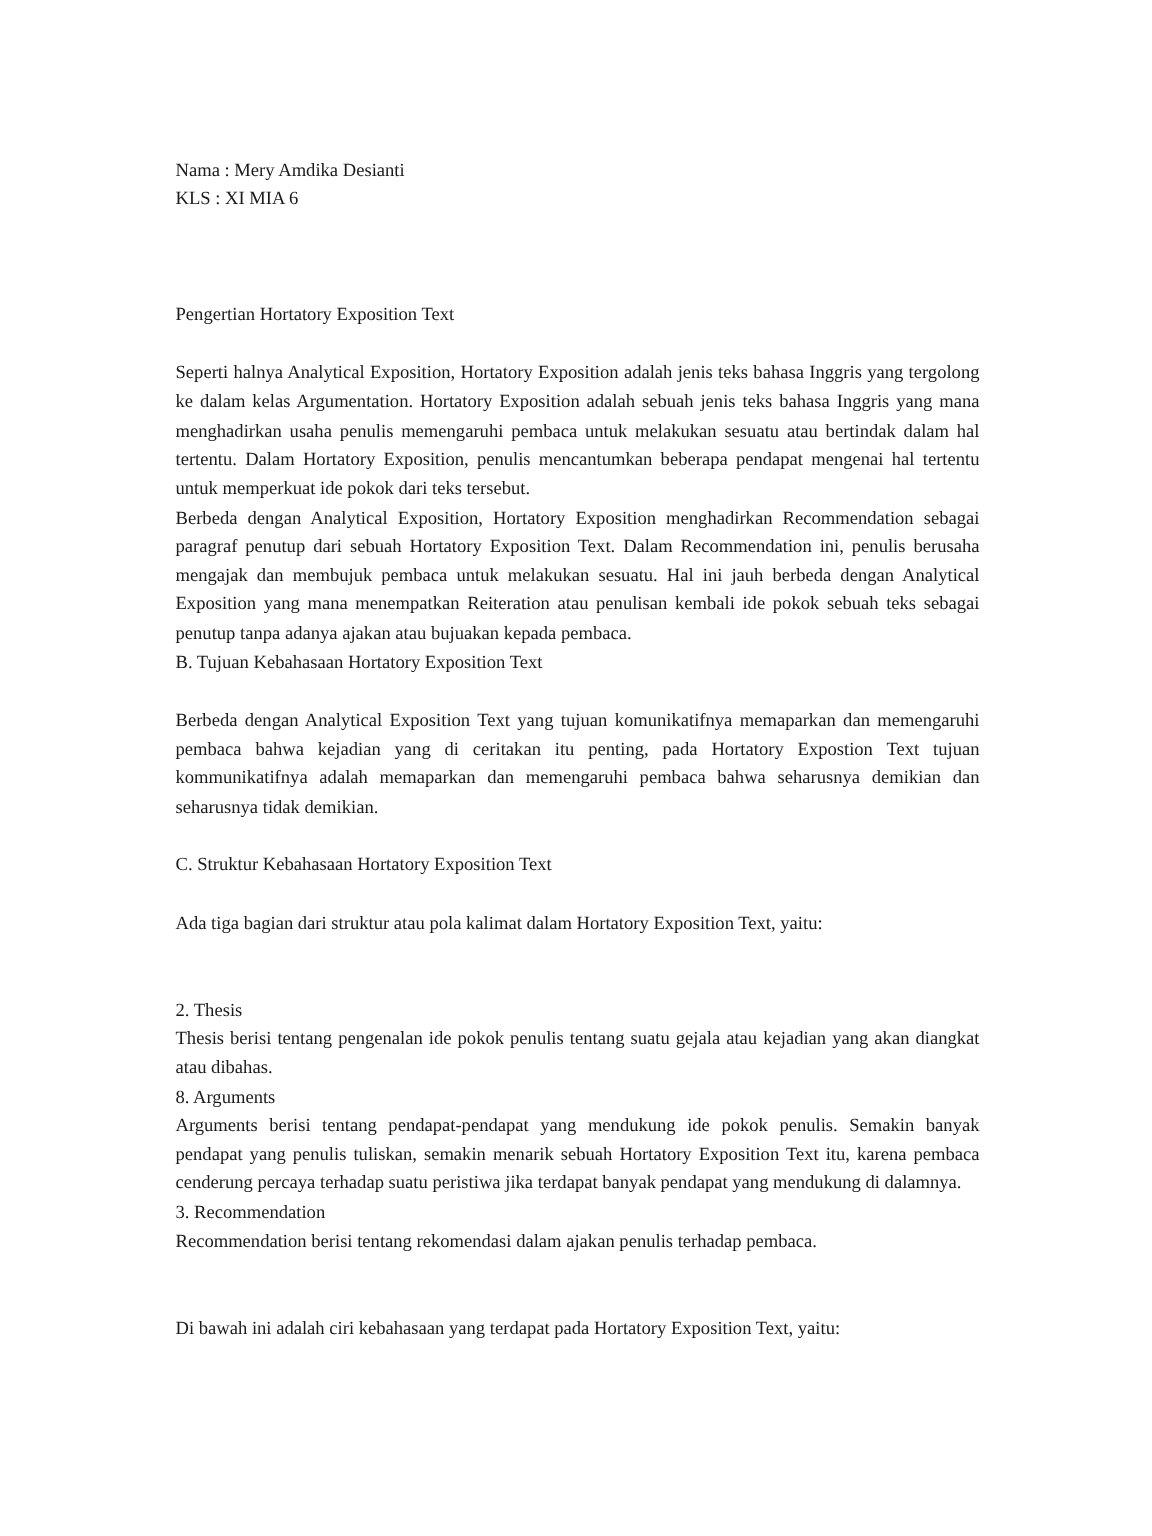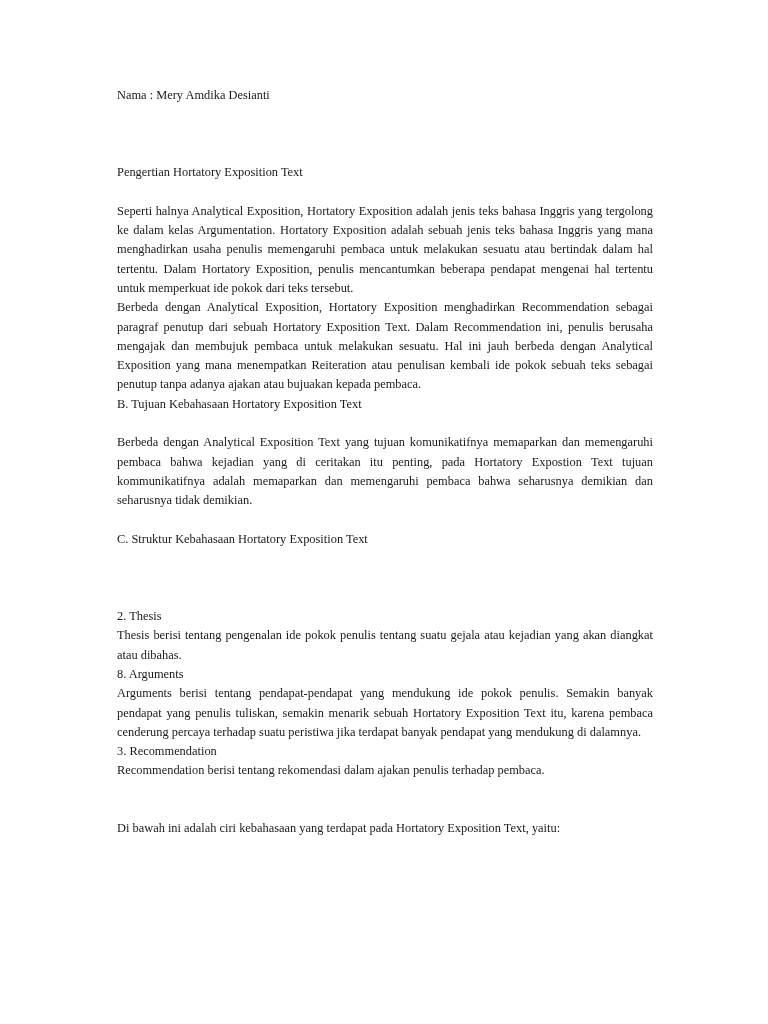--- a/index.html
+++ b/index.html
@@ -12,21 +12,21 @@
       height: 1024px;
       position: relative;
       overflow: hidden;
       font-family: "Liberation Serif", "DejaVu Serif", serif;
       color: #1a1a1a;
       font-size: 12.4px;
     }
     .page {
       position: absolute;
       left: 117px;
-      top: 86px;
+      top: 104px;
       width: 536px;
     }
     .line {
       line-height: 19.3px;
       margin: 0;
       white-space: nowrap;
     }
     .para {
       margin: 0;
       line-height: 19.3px;
@@ -34,35 +34,37 @@
     }
     .gap1 { height: 19.3px; }
     .gap2 { height: 38.6px; }
     .gap3 { height: 57.9px; }
   </style>
 </head>
 <body>
 
 <div class="page">
   <p class="line">Nama : Mery Amdika Desianti</p>
+  <p class="line">KLS : XI MIA 6</p>
 
   <div class="gap3"></div>
 
   <p class="line">Pengertian Hortatory Exposition Text</p>
   <div class="gap1"></div>
   <p class="para">Seperti halnya Analytical Exposition, Hortatory Exposition adalah jenis teks bahasa Inggris yang tergolong ke dalam kelas Argumentation. Hortatory Exposition adalah sebuah jenis teks bahasa Inggris yang mana menghadirkan usaha penulis memengaruhi pembaca untuk melakukan sesuatu atau bertindak dalam hal tertentu. Dalam Hortatory Exposition, penulis mencantumkan beberapa pendapat mengenai hal tertentu untuk memperkuat ide pokok  dari teks tersebut.</p>
   <p class="para">Berbeda dengan Analytical Exposition, Hortatory Exposition menghadirkan Recommendation sebagai paragraf penutup dari sebuah Hortatory Exposition Text. Dalam Recommendation ini, penulis berusaha mengajak dan membujuk pembaca untuk melakukan sesuatu. Hal ini jauh berbeda dengan Analytical Exposition yang mana menempatkan Reiteration atau penulisan kembali ide pokok sebuah teks sebagai penutup tanpa adanya ajakan atau bujuakan kepada pembaca.</p>
 
   <p class="line">B. Tujuan Kebahasaan Hortatory Exposition Text</p>
   <div class="gap1"></div>
   <p class="para">Berbeda dengan Analytical Exposition Text yang tujuan komunikatifnya memaparkan dan memengaruhi pembaca bahwa kejadian yang di ceritakan itu penting, pada Hortatory Expostion Text tujuan kommunikatifnya adalah memaparkan dan memengaruhi pembaca bahwa seharusnya demikian dan seharusnya tidak demikian.</p>
 
   <div class="gap1"></div>
   <p class="line">C. Struktur Kebahasaan Hortatory Exposition  Text</p>
   <div class="gap1"></div>
+  <p class="line">Ada tiga bagian dari struktur atau pola kalimat dalam Hortatory Exposition Text, yaitu:</p>
   <div class="gap2"></div>
 
   <p class="line">2. Thesis</p>
   <p class="para">Thesis berisi tentang pengenalan ide pokok penulis tentang suatu gejala atau kejadian yang akan diangkat atau dibahas.</p>
   <p class="line">8. Arguments</p>
   <p class="para">Arguments berisi tentang pendapat-pendapat yang mendukung ide pokok penulis. Semakin banyak pendapat yang penulis tuliskan, semakin menarik sebuah Hortatory Exposition Text itu, karena pembaca cenderung percaya terhadap suatu peristiwa jika terdapat banyak pendapat yang mendukung di dalamnya.</p>
   <p class="line">3. Recommendation</p>
   <p class="para">Recommendation berisi tentang rekomendasi dalam ajakan penulis terhadap pembaca.</p>
 
   <div class="gap1"></div>

